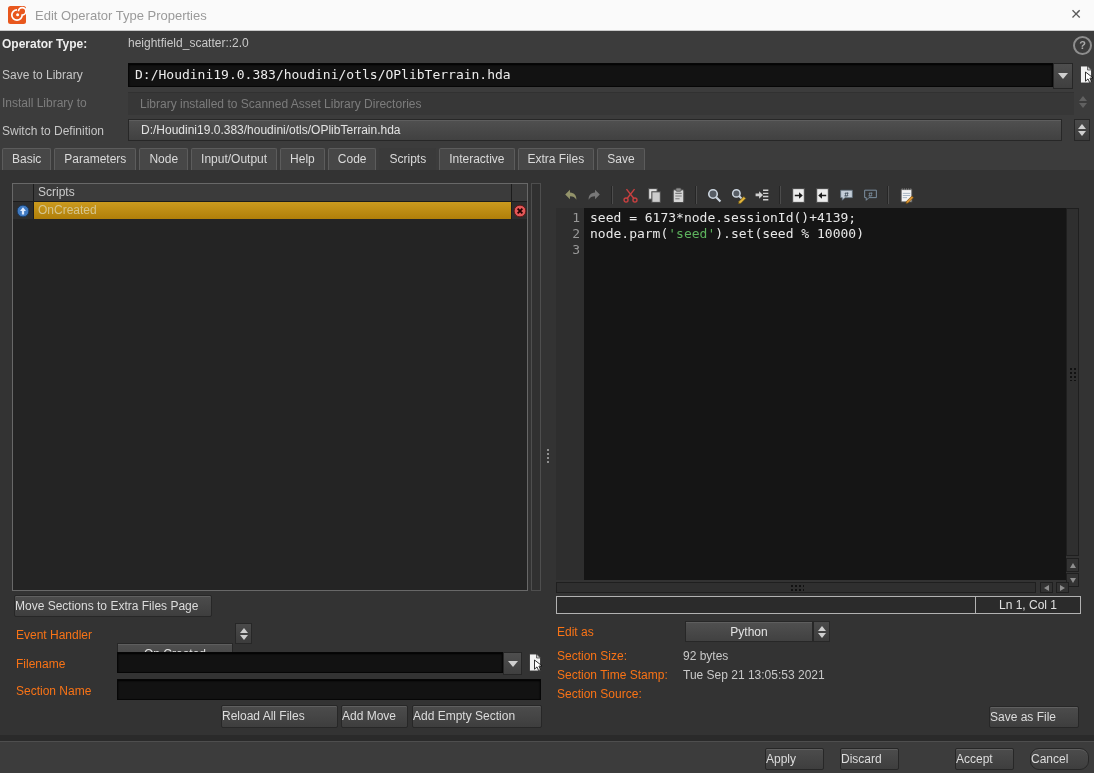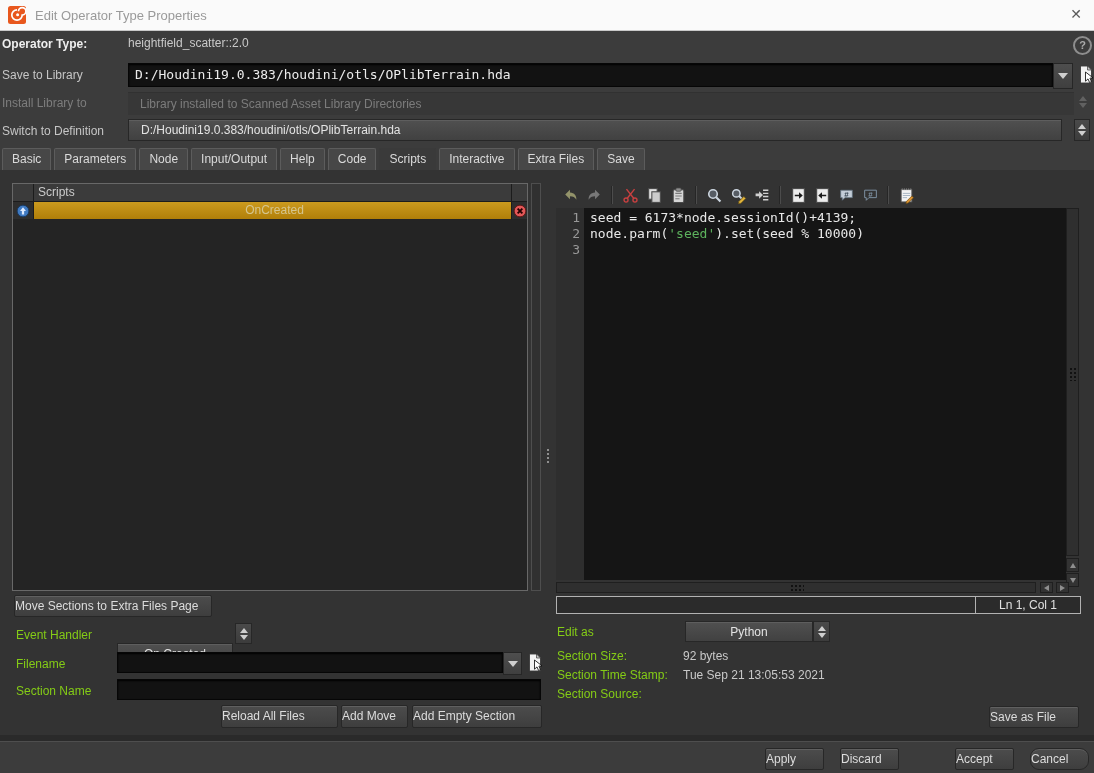--- a/index.html
+++ b/index.html
@@ -47,21 +47,21 @@
 
   
   .panel{position:absolute;left:12px;top:13px;width:516px;height:408px;border:1px solid #686868;
          background:#242424;box-sizing:border-box;}
   .phead{display:flex;height:17px;background:#3b3b3b;border-bottom:1px solid #1c1c1c;}
   .phead .c1{width:20px;border-right:1px solid #1c1c1c;}
   .phead .c2{flex:1;color:#cccccc;line-height:17px;padding-left:4px;}
   .phead .c3{width:15px;border-left:1px solid #1c1c1c;}
   .prow{display:flex;height:17px;}
   .prow .c1{width:20px;background:#2e2e2e;border-right:1px solid #1c1c1c;display:flex;align-items:center;justify-content:center;}
-  .prow .c2{flex:1;background:linear-gradient(#cb9a1e,#b17f09);color:#d5c58e;line-height:17px;padding-left:4px;text-align:center;}
+  .prow .c2{flex:1;background:linear-gradient(#cb9a1e,#b17f09);color:#d5c58e;line-height:17px;padding-left:4px;}
   .prow .c3{width:15px;background:#2e2e2e;border-left:1px solid #1c1c1c;display:flex;align-items:center;justify-content:center;}
   .prow svg{width:14px;height:14px;}
   .scrollstrip{position:absolute;left:531px;top:13px;width:10px;height:408px;background:#303030;border:1px solid #4e4e4e;box-sizing:border-box;}
   .vsplit-grip{position:absolute;left:546px;top:278px;width:5px;height:16px;}
 
   .grip{background-image:radial-gradient(circle,#111111 36%,transparent 40%);background-size:4px 4px;}
   .grip.light{background-image:radial-gradient(circle,#8f8f8f 36%,transparent 40%);}
 
   
   .edtoolbar{position:absolute;left:558px;top:14px;height:22px;display:flex;align-items:center;}
@@ -91,21 +91,21 @@
 
   
   .statusbox{position:absolute;top:426px;height:18px;background:#2b2b2b;border:1px solid #b2b2b2;box-sizing:border-box;
              line-height:16px;color:#e0e0e0;}
 
   
   .btn{position:absolute;background:linear-gradient(#4c4c4c,#3e3e3e);border:1px solid #272727;border-radius:2px;
        box-shadow:inset 0 1px 0 #606060;color:#dcdcdc;text-align:left;cursor:default;white-space:nowrap;}
 
   
-  .formlbl{position:absolute;color:#84cc16;}
+  .formlbl{position:absolute;color:#f97316;}
   .formval{position:absolute;color:#c9c9c9;}
   .smallinput{position:absolute;background:#121212;border:1px solid #060606;box-shadow:inset 0 1px 2px #000;box-sizing:border-box;}
 
   
   .fileicon{position:absolute;width:18px;height:21px;}
   .fileicon svg{width:100%;height:100%;}
 
   
   .hsplit{position:absolute;left:0;top:735px;width:1094px;height:6px;background:#2a2a2a;}
   .footer{position:absolute;left:0;top:741px;width:1094px;height:32px;background:#3c3c3c;border-top:1px solid #4e4e4e;box-sizing:border-box;}

